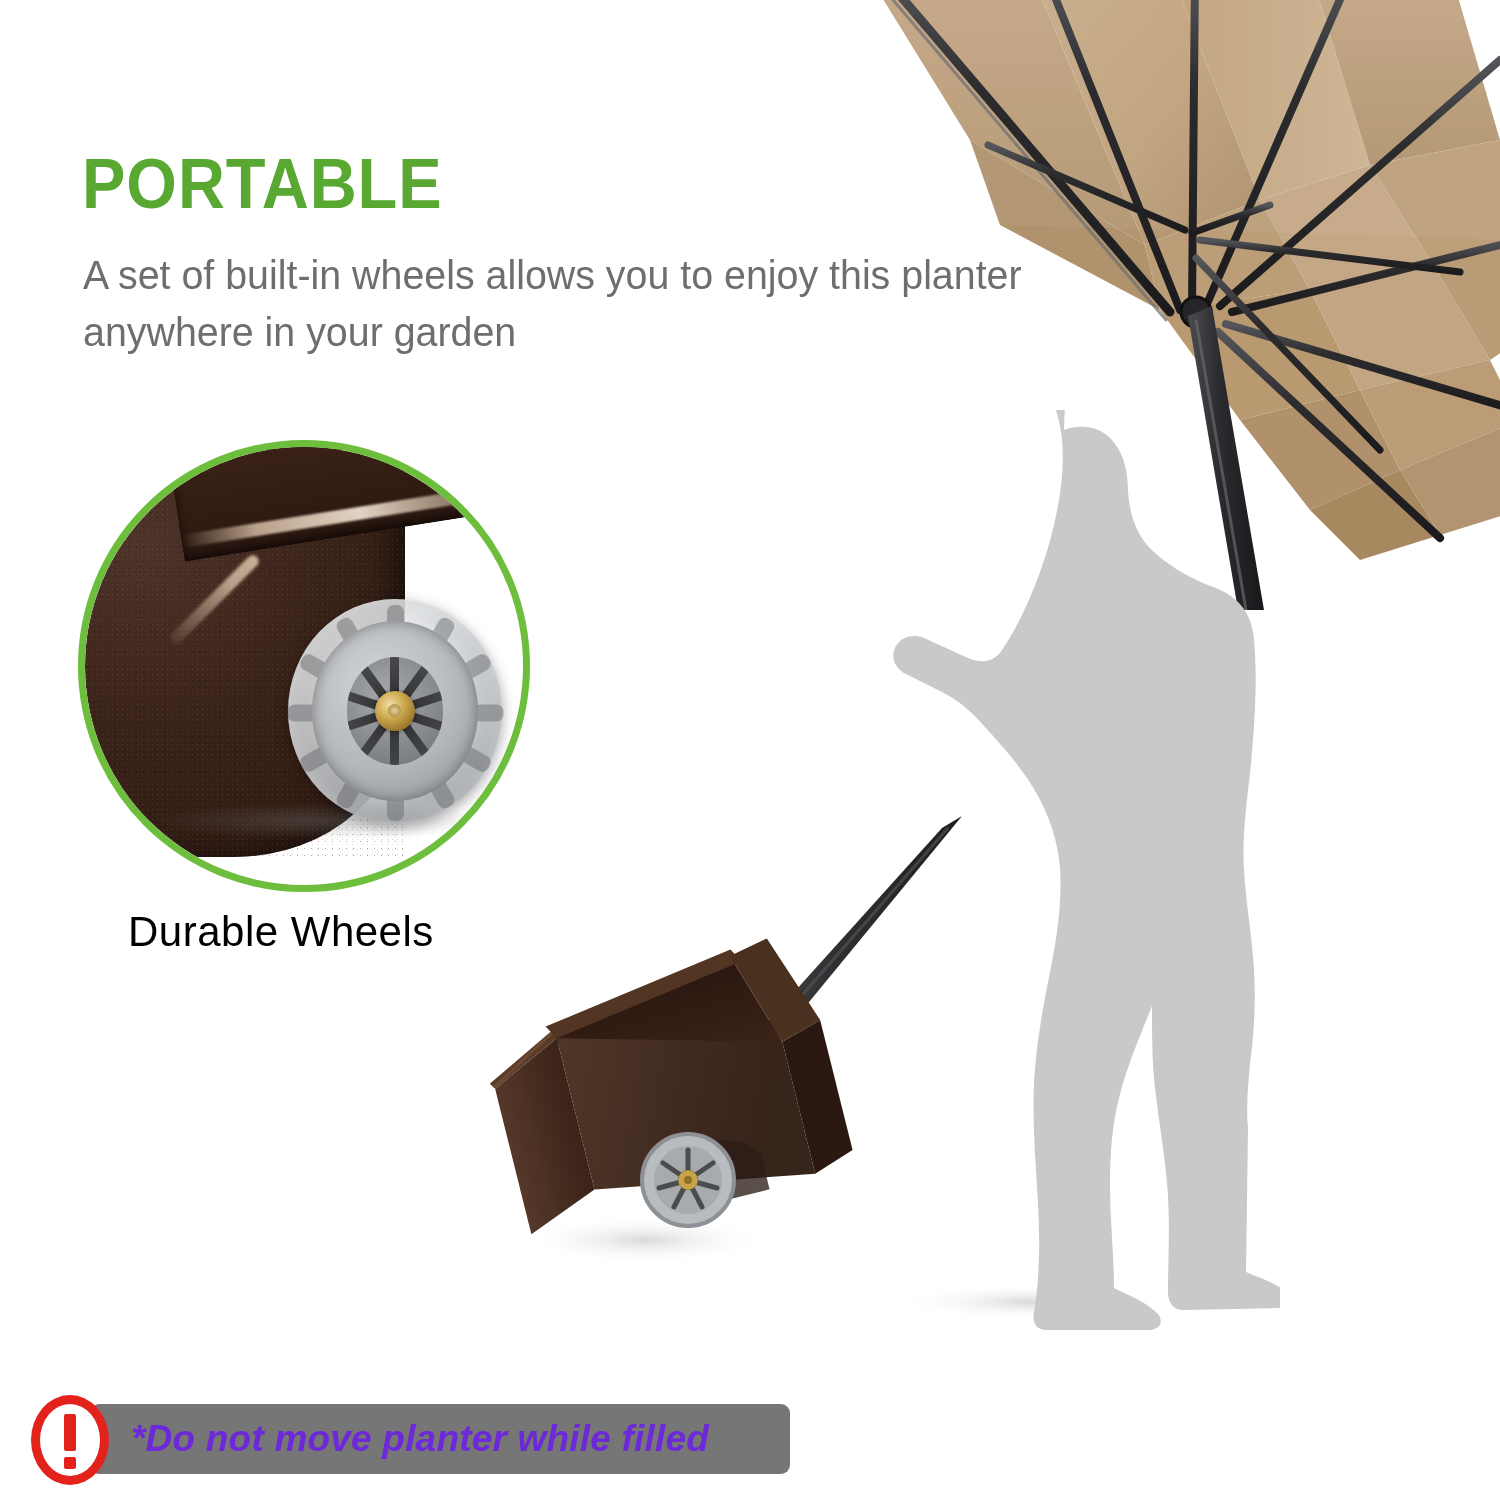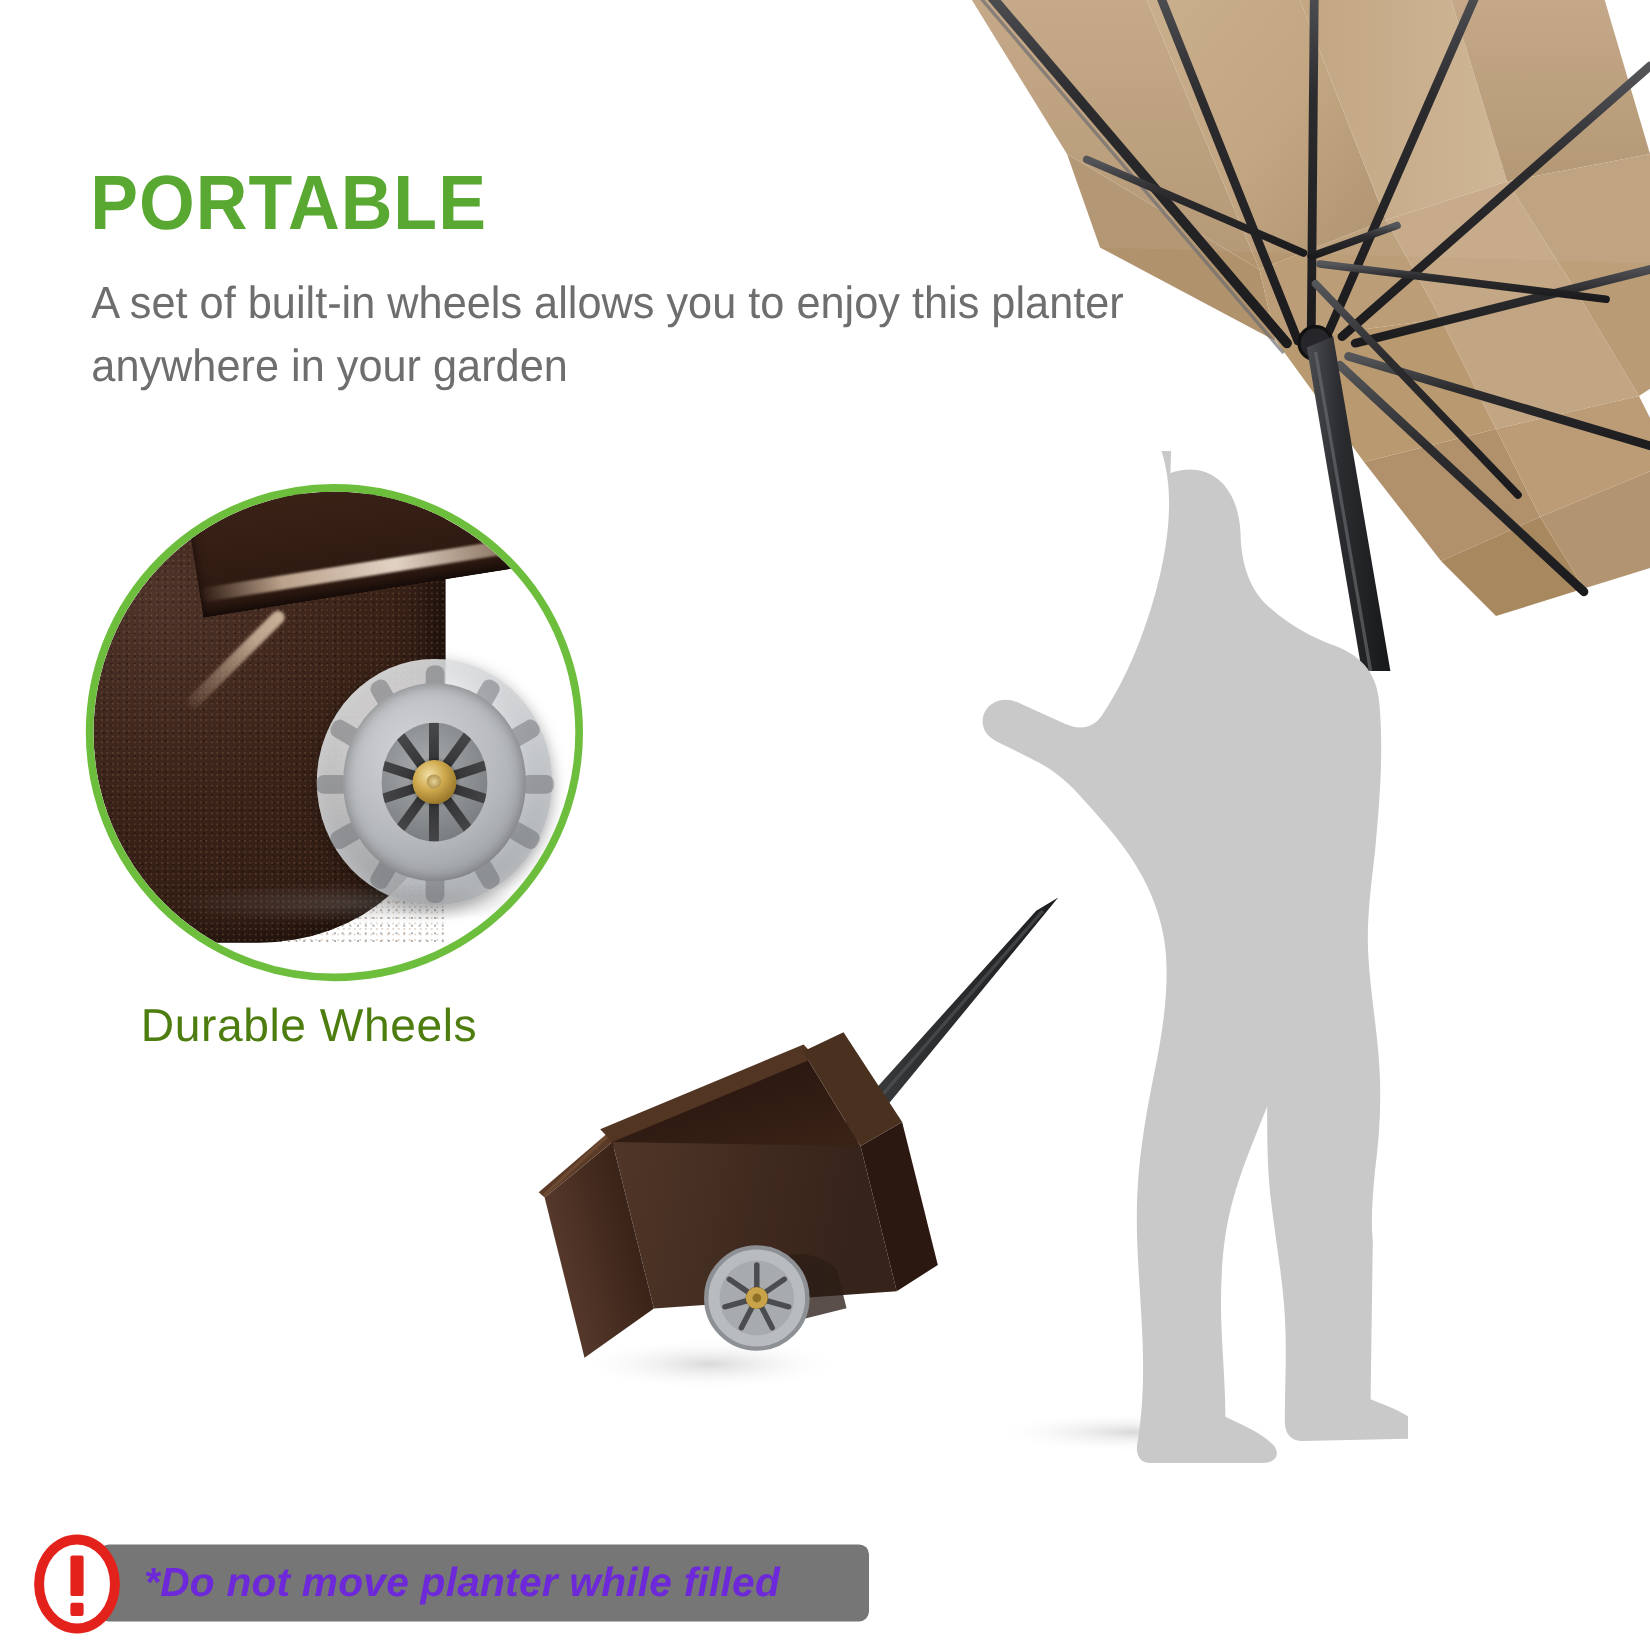--- a/index.html
+++ b/index.html
@@ -203,21 +203,21 @@
     border-radius: 50%;
     background: radial-gradient(ellipse at center, rgba(120,120,120,.35) 0%, rgba(255,255,255,0) 72%);
   }
 
   .inset-caption {
     position: absolute;
     left: 128px;
     top: 908px;
     font-size: 42px;
     font-weight: 300;
-    color: #4d7c0f;
+    color: #000000;
     letter-spacing: 0.5px;
   }
 
   
   .umbrella {
     position: absolute;
     left: 840px;
     top: -10px;
     width: 680px;
     height: 620px;

